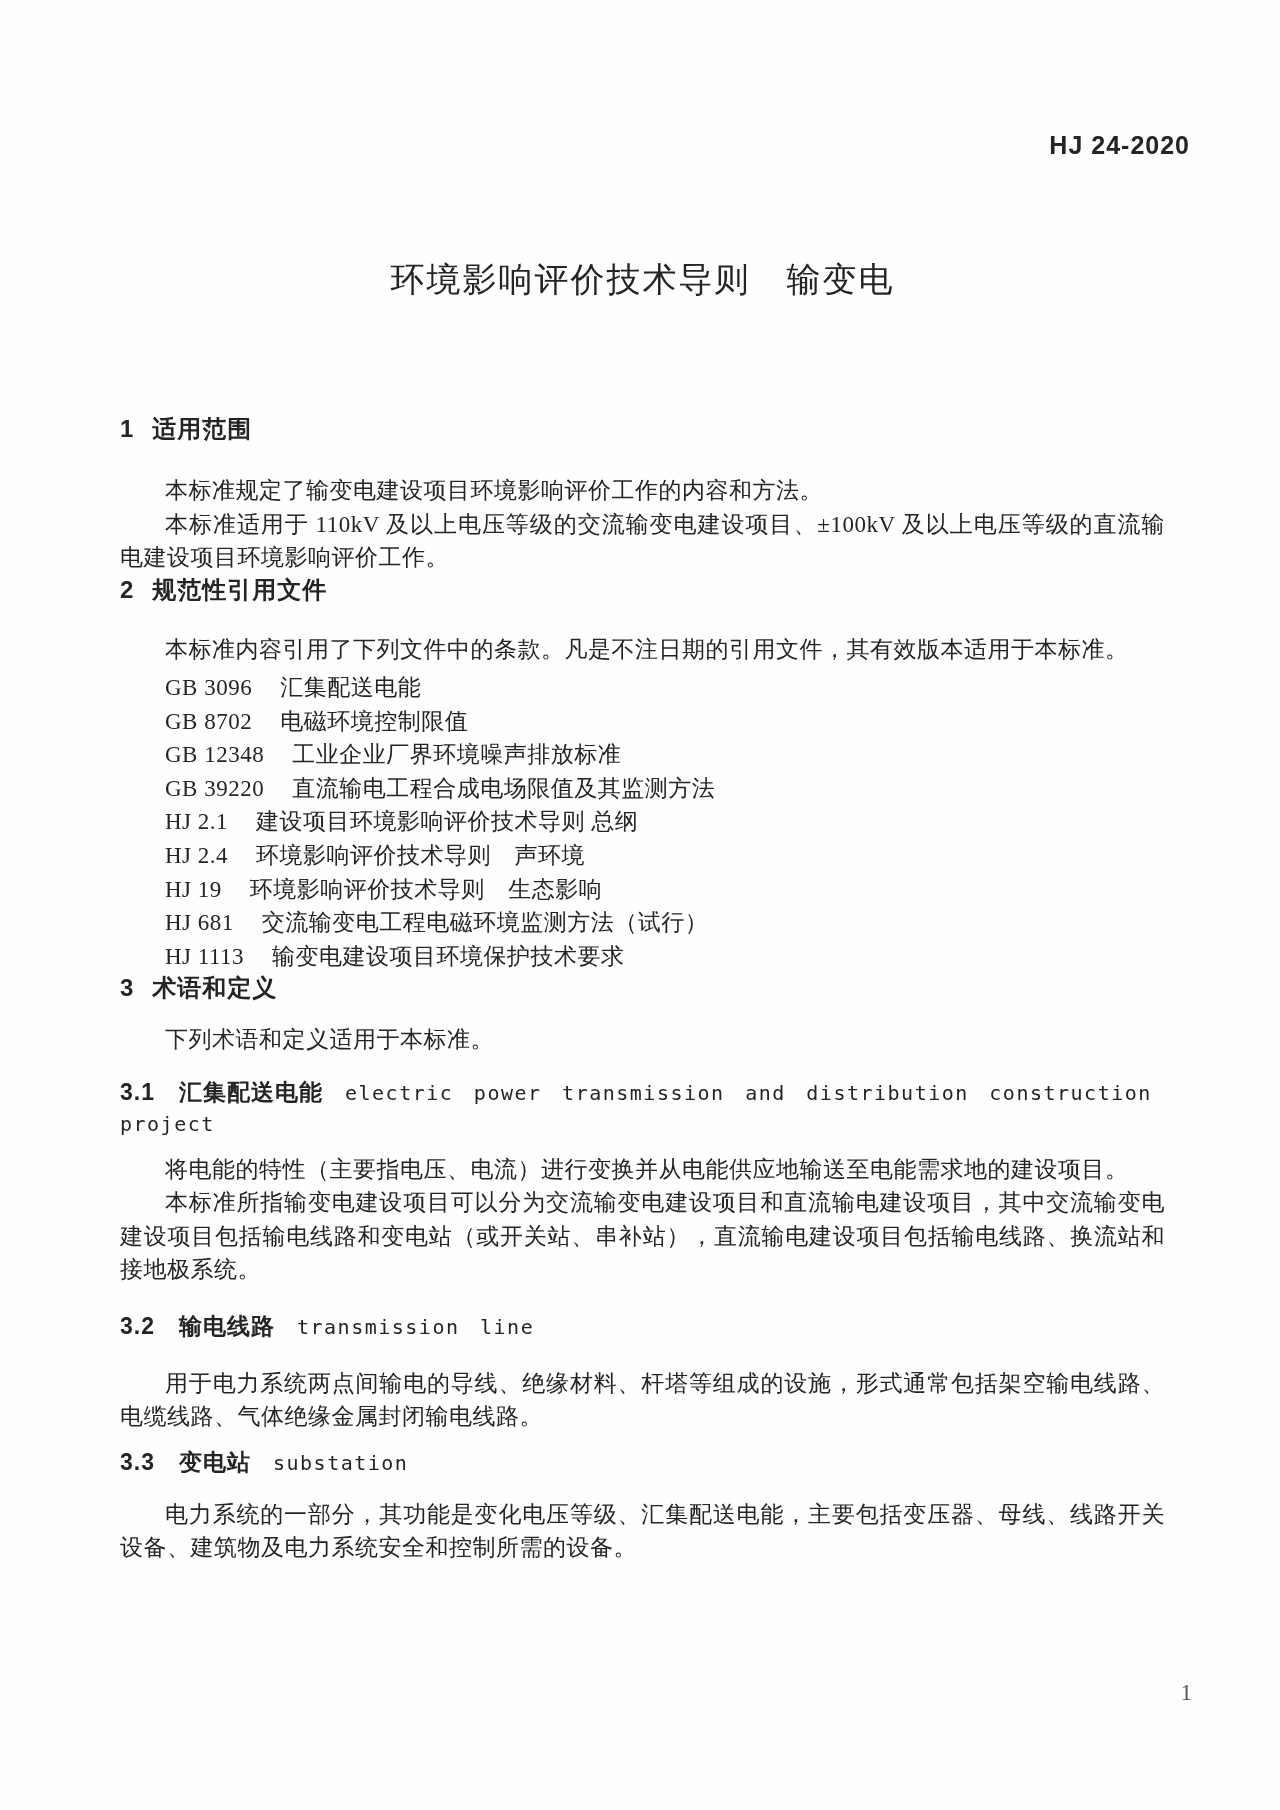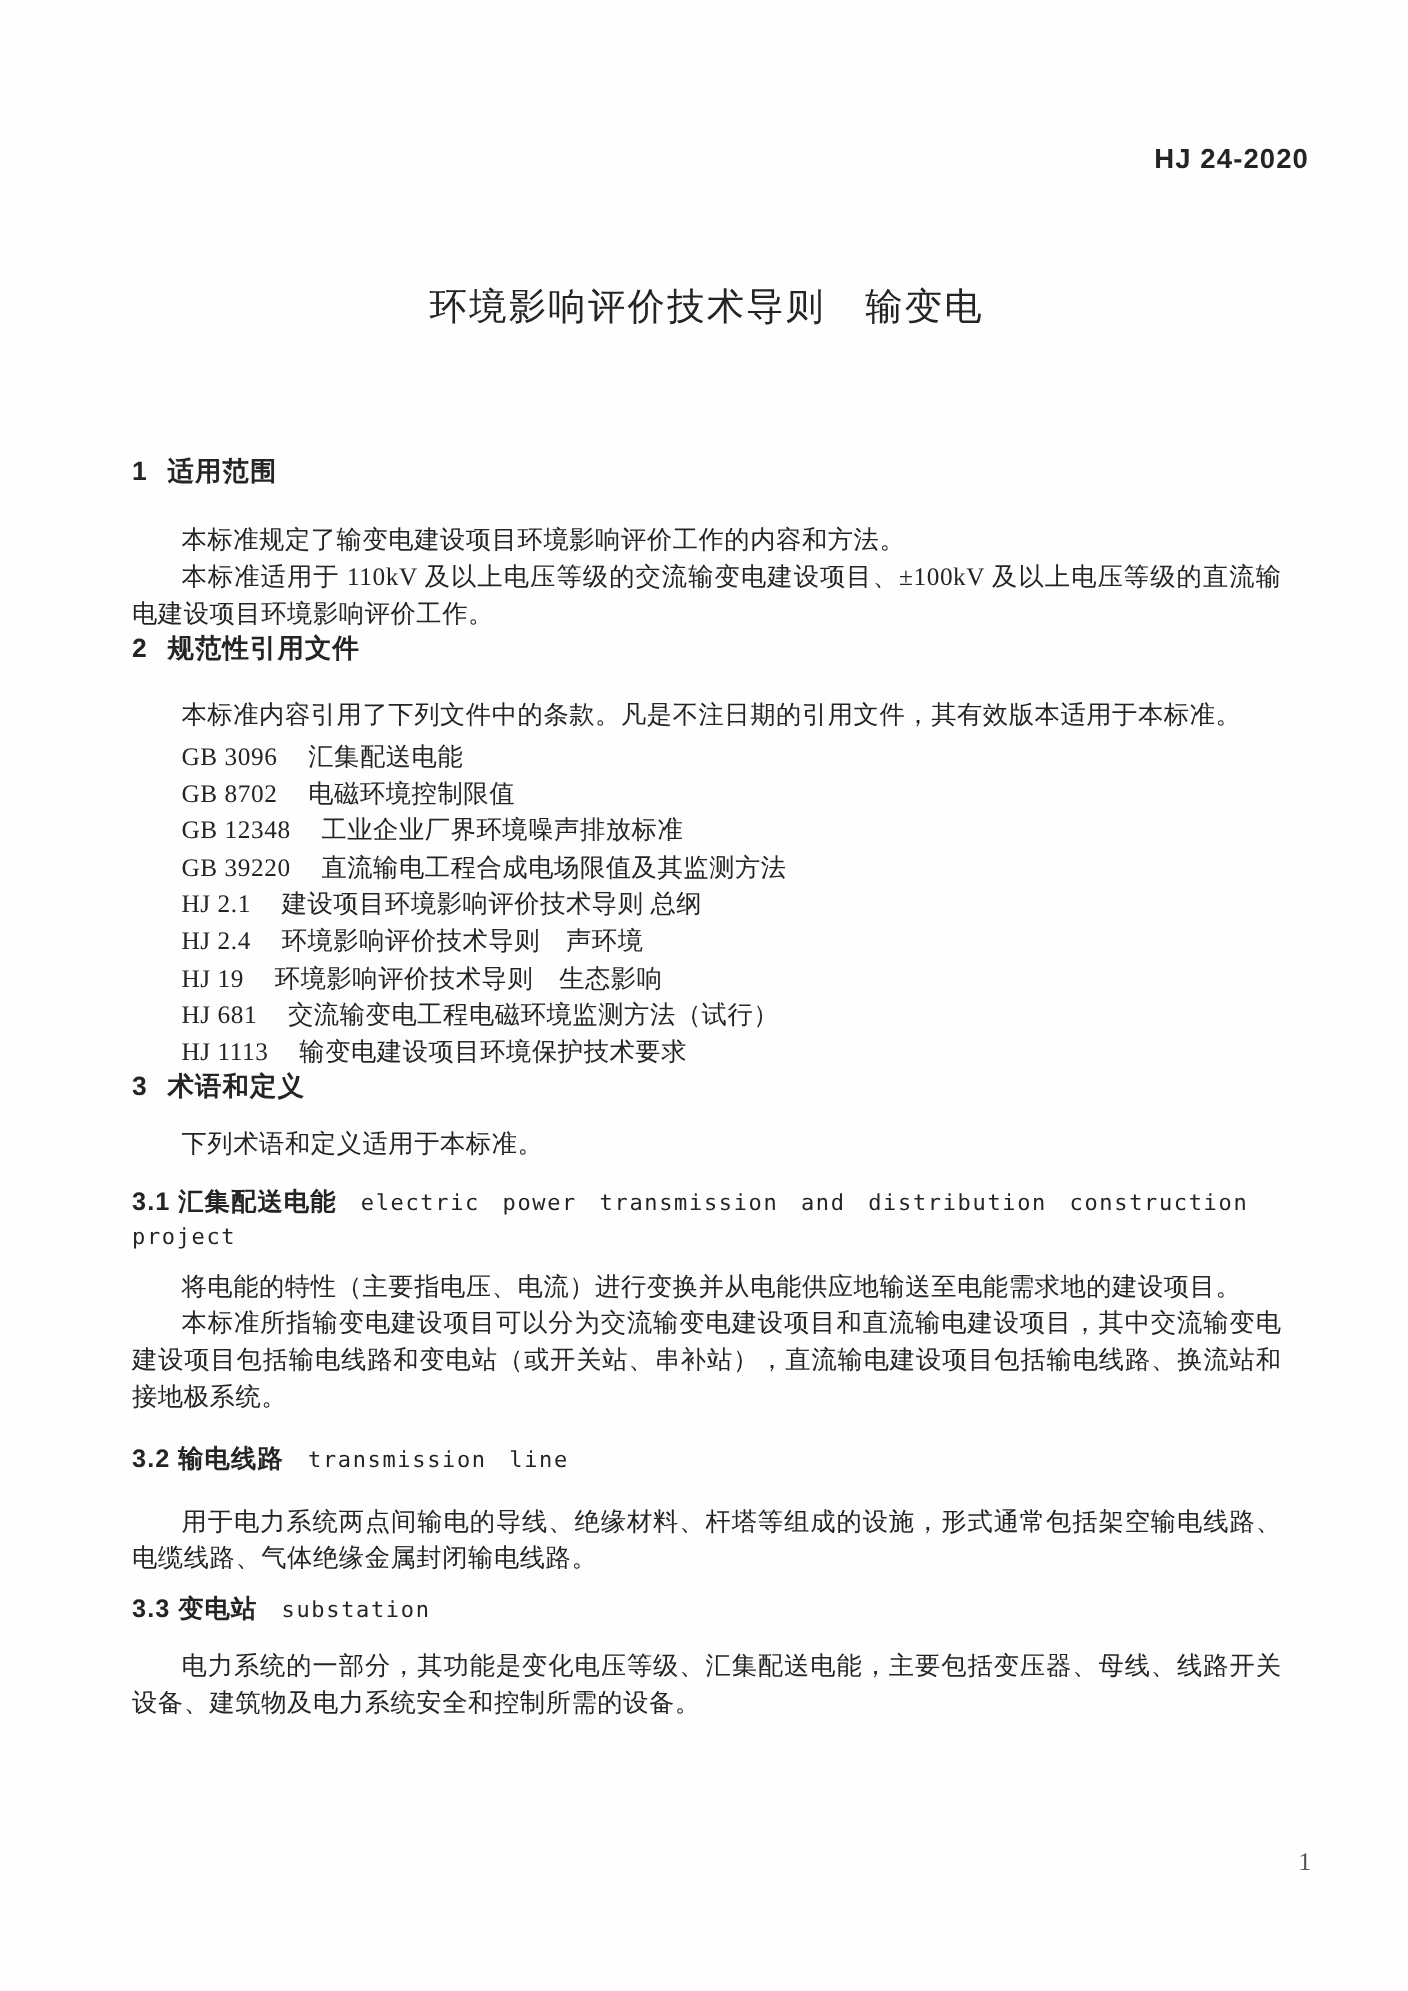--- a/index.html
+++ b/index.html
@@ -31,21 +31,21 @@
     font-family:"Liberation Sans","DejaVu Sans",sans-serif;
     font-weight:bold;font-size:24px;line-height:30px;
     letter-spacing:1px;
   }
   .sec-heading .num{margin-right:18px;}
   .sub-heading{
     font-family:"Liberation Sans","DejaVu Sans",sans-serif;
     font-weight:bold;font-size:23px;line-height:30px;
     letter-spacing:1px;
   }
-  .sub-heading .num{margin-right:7px;}
+  .sub-heading .num{margin-right:24px;}
   .sub-heading .en{
     font-family:"DejaVu Sans Mono","Liberation Mono",monospace;
     font-weight:normal;font-size:20px;
     letter-spacing:1.5px;word-spacing:7px;
     margin-left:22px;
   }
   .body{
     margin:0;
     font-size:23px;line-height:33.5px;
     letter-spacing:0.5px;

